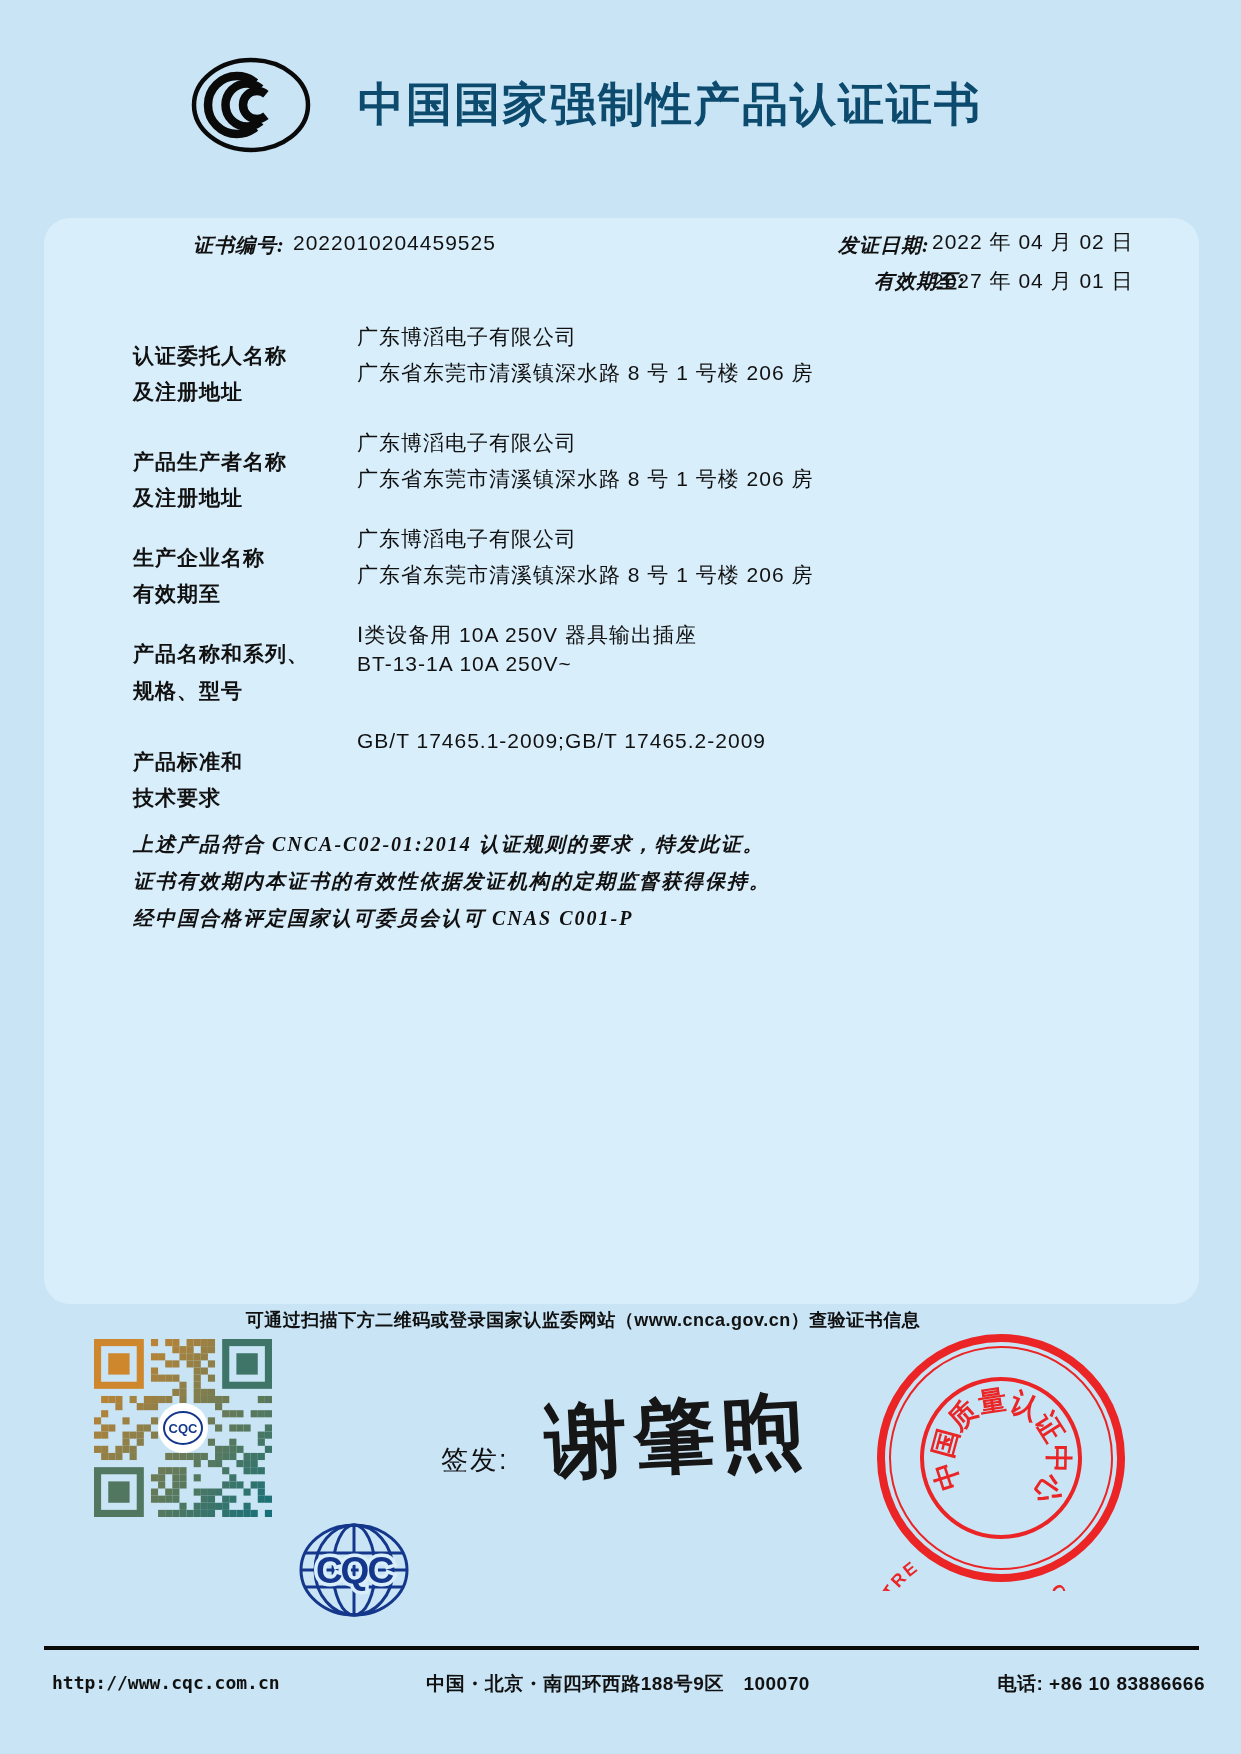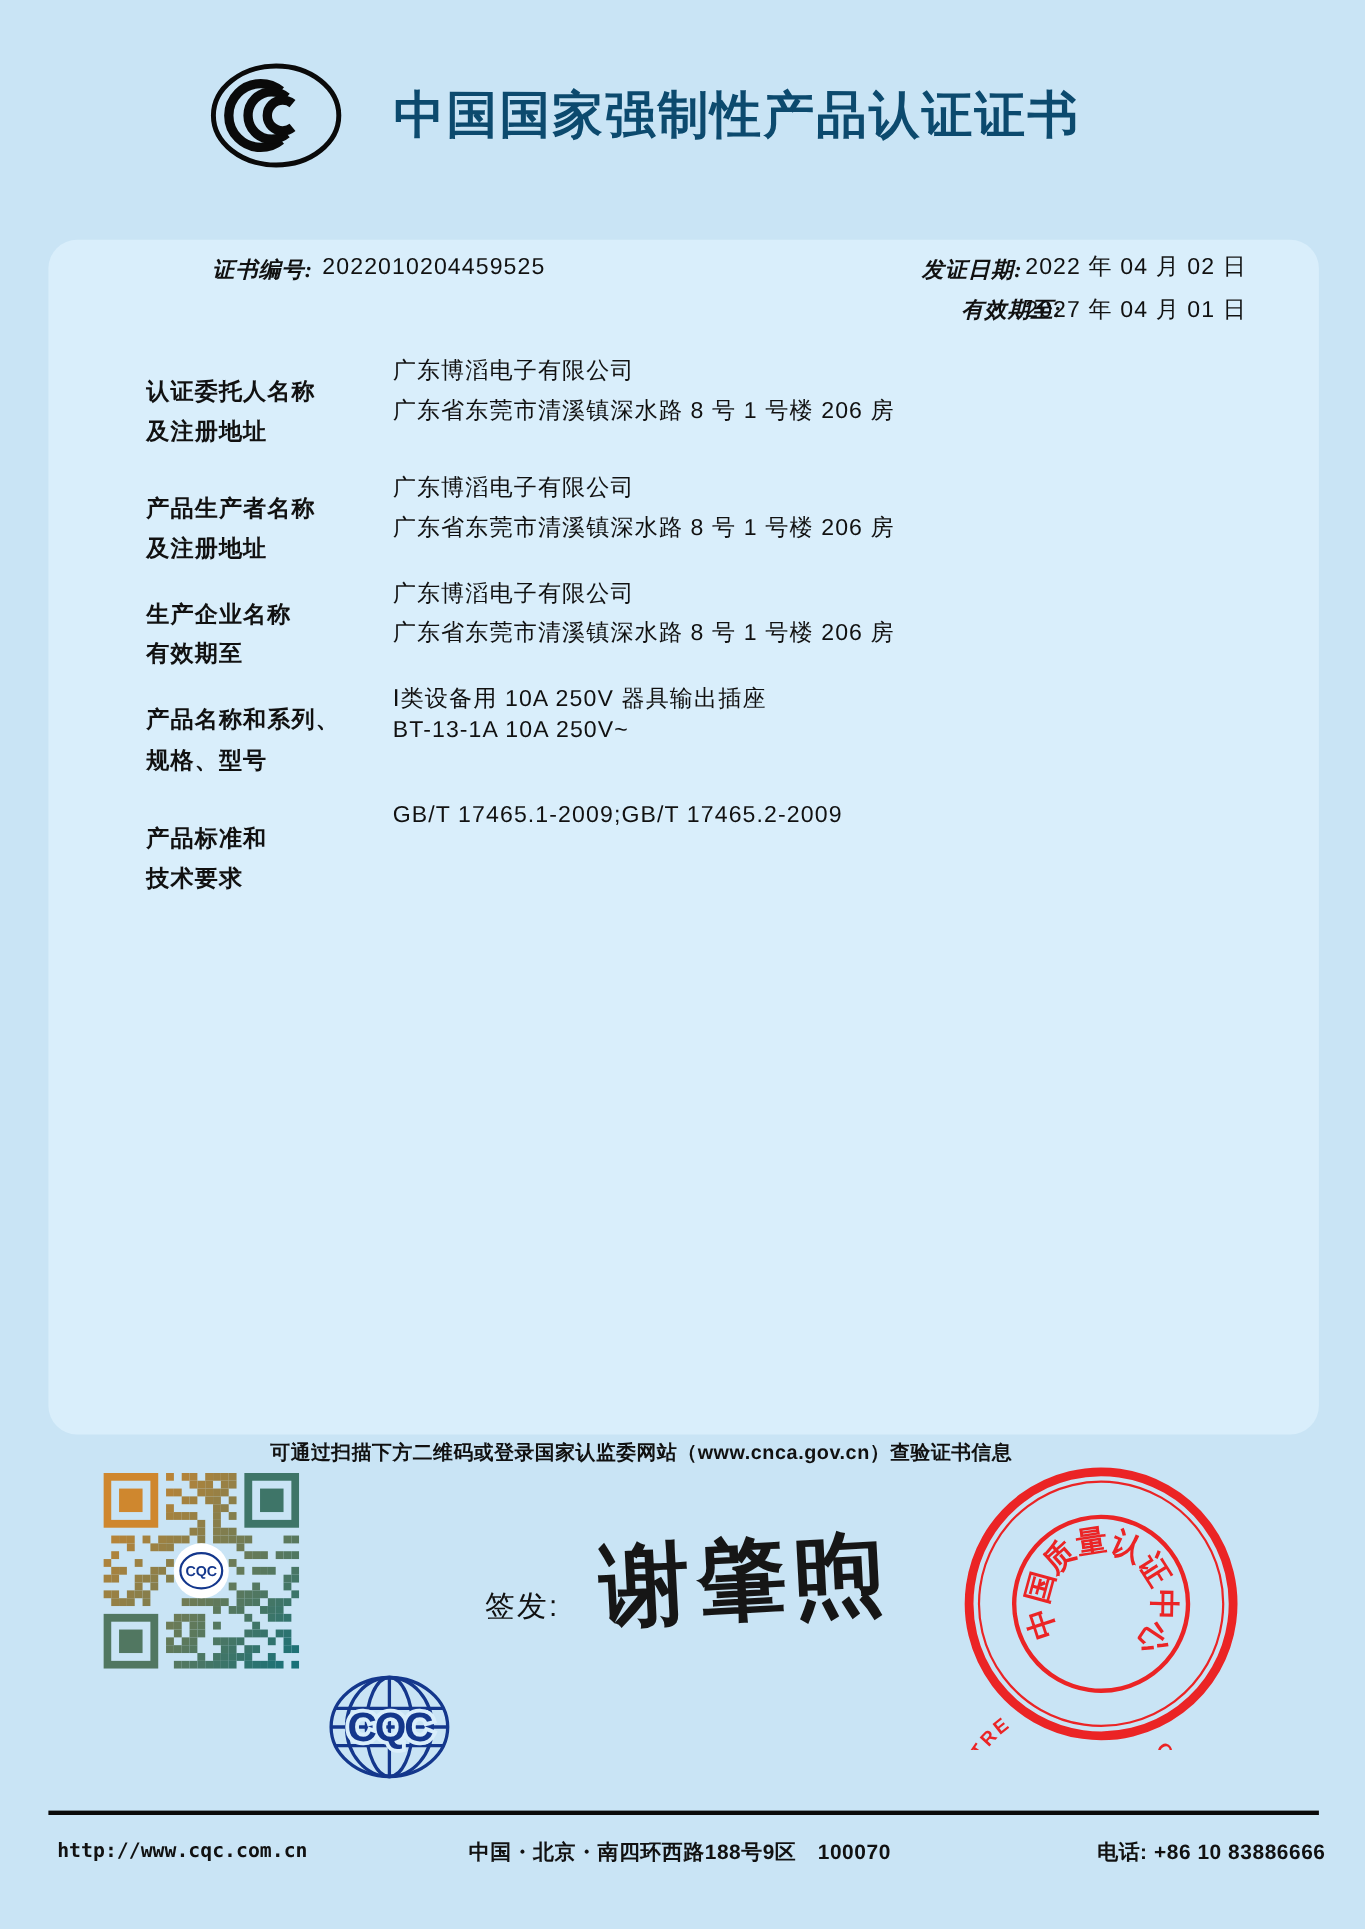--- a/index.html
+++ b/index.html
@@ -100,20 +100,25 @@
     <div class="row-value val" style="top:32px">BT-13-1A 10A 250V~</div>
   </div>
 
   <div class="abs" style="left:0;top:728px;width:1241px">
     <div class="row-label blabel" style="top:0">产品标准和</div>
     <div class="row-label blabel" style="top:36px">技术要求</div>
     <div class="row-value val" style="top:1px">GB/T 17465.1-2009;GB/T 17465.2-2009</div>
     <div class="row-value val" style="top:37px"></div>
   </div>
 
+  <div class="abs statement" style="left:133px;top:826px;width:1000px">
+    <div>上述产品符合 CNCA-C02-01:2014 认证规则的要求，特发此证。</div>
+    <div>证书有效期内本证书的有效性依据发证机构的定期监督获得保持。</div>
+    <div>经中国合格评定国家认可委员会认可 CNAS C001-P</div>
+  </div>
 
   <div class="abs verify">可通过扫描下方二维码或登录国家认监委网站（www.cnca.gov.cn）查验证书信息</div>
 
   <svg id="qr" class="abs" style="left:94px;top:1339px" width="178" height="178" viewBox="0 0 178 178">
       <rect x="56.96" y="0" width="7.12" height="7.12" fill="rgb(185,132,55)"></rect>
       <rect x="71.2" y="0" width="7.12" height="7.12" fill="rgb(177,131,58)"></rect>
       <rect x="78.32000000000001" y="0" width="7.12" height="7.12" fill="rgb(173,131,60)"></rect>
       <rect x="92.56" y="0" width="7.12" height="7.12" fill="rgb(164,130,63)"></rect>
       <rect x="99.68" y="0" width="7.12" height="7.12" fill="rgb(160,129,65)"></rect>
       <rect x="106.8" y="0" width="7.12" height="7.12" fill="rgb(156,129,66)"></rect>

